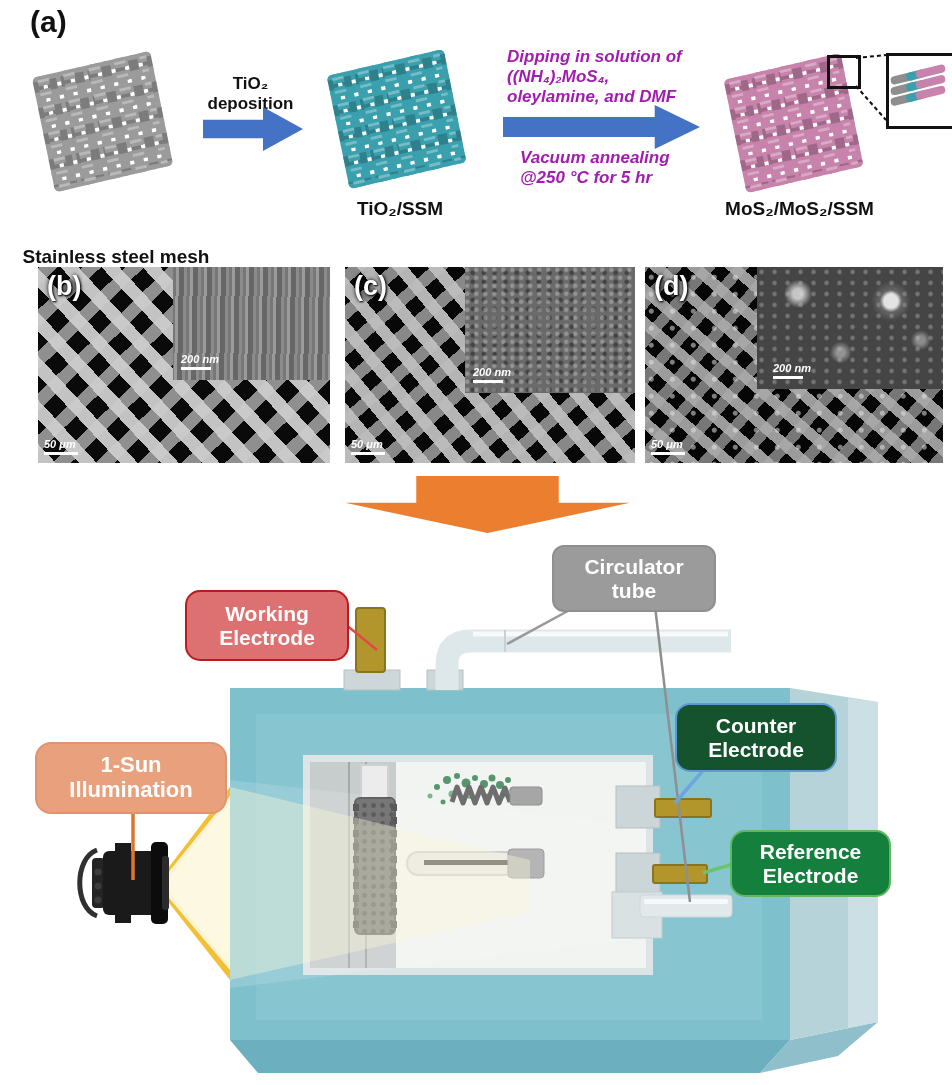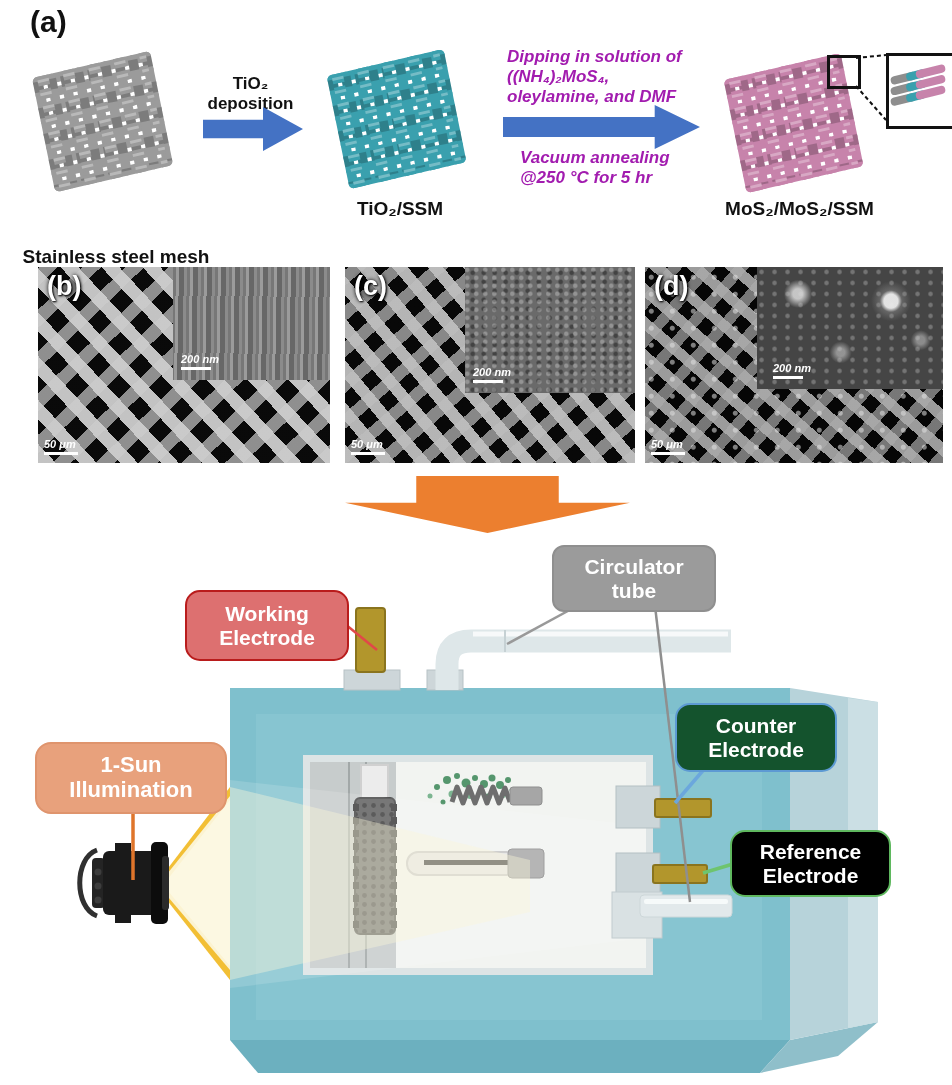--- a/index.html
+++ b/index.html
@@ -49,21 +49,21 @@
     radial-gradient(circle at 35% 45%,rgba(255,255,255,.25) 0 1.5px,rgba(0,0,0,0) 3px);
     background-size:auto,auto,auto,auto,13px 11px;}
   .sb{position:absolute;color:#fff;font-size:11px;font-weight:bold;line-height:1;font-style:italic;}
   .sb .bar{height:3px;background:#fff;margin-top:2px;}
   
   .pill{position:absolute;display:flex;align-items:center;justify-content:center;text-align:center;
     color:#fff;font-weight:bold;font-size:21px;line-height:1.12;white-space:pre-line;border-radius:15px;}
   .pill-working{left:185px;top:590px;width:160px;height:67px;background:#dd7070;border:2px solid #b91c1c;}
   .pill-circ{left:552px;top:545px;width:160px;height:63px;background:#9b9b9b;border:2px solid #8f8f8f;border-radius:12px;}
   .pill-counter{left:675px;top:703px;width:158px;height:65px;background:#14532d;border:2px solid #5d9ad3;}
-  .pill-ref{left:730px;top:830px;width:157px;height:63px;background:#000000;border:2px solid #5fb85f;}
+  .pill-ref{left:730px;top:830px;width:157px;height:63px;background:#15803d;border:2px solid #5fb85f;}
   .pill-sun{left:35px;top:742px;width:188px;height:68px;background:#e8a17c;border:2px solid #df946d;font-size:22px;border-radius:16px;}
 </style>
 </head>
 <body>
 
 <div class="fig">
 
   <svg width="0" height="0" style="position:absolute" aria-hidden="true">
     <defs>
       <symbol id="meshsym" viewBox="0 0 175 160">

